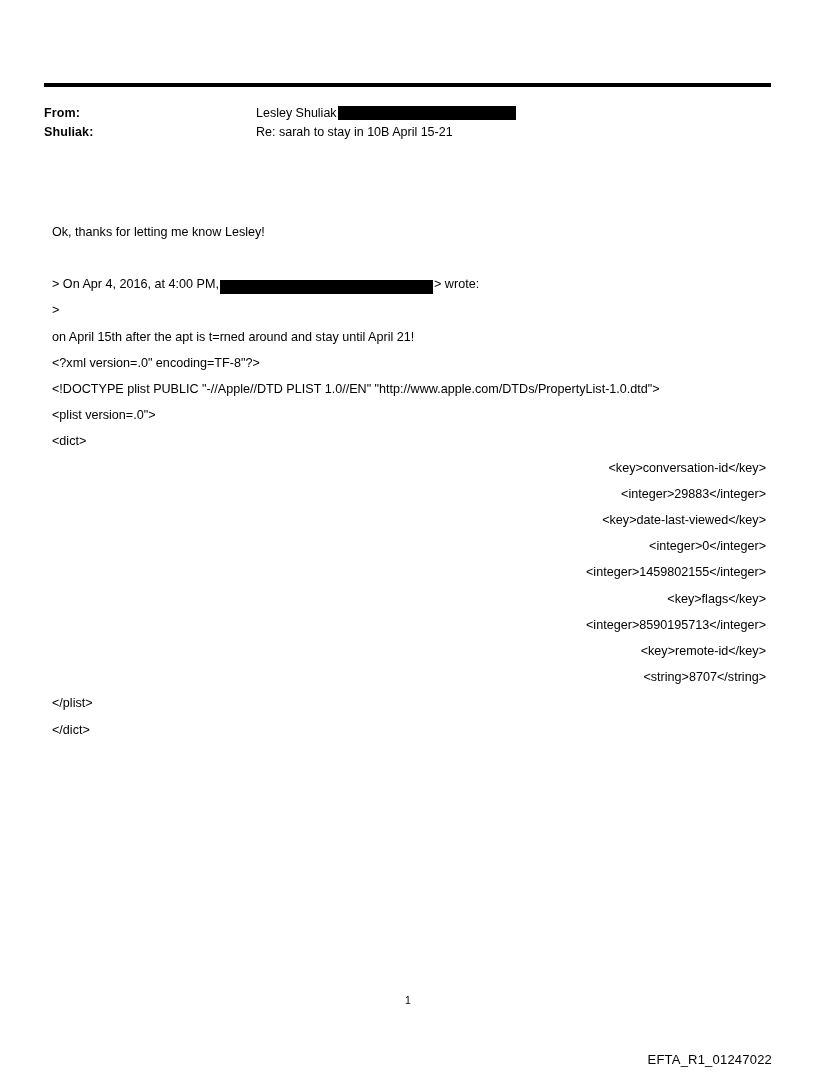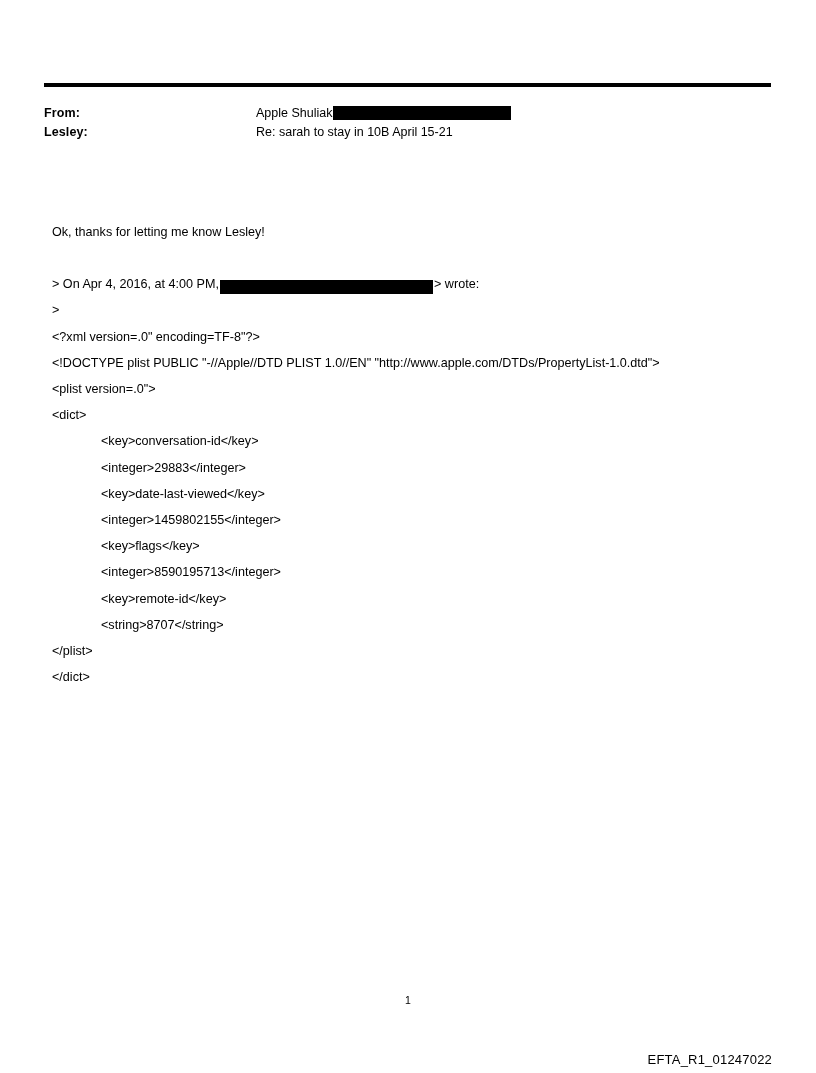--- a/index.html
+++ b/index.html
@@ -71,21 +71,21 @@
     top: 215px;
     width: 730px;
     font-size: 12.6px;
     line-height: 18.2px;
   }
   .para { margin: 8px; }
   .spacer { height: 18px; }
   .quote-line { white-space: pre-wrap; }
   .wrapline { }
   .xml-line { white-space: pre; }
-  .indent1 { padding-left: 49px; }
+  .indent1 { padding-left: 49px; text-align: right; }
 
   .page-number {
     position: absolute;
     left: 0;
     top: 994px;
     width: 816px;
     text-align: center;
     font-size: 10.5px;
   }
   .bates {
@@ -101,51 +101,53 @@
 <body>
 
 <div class="page">
 
   <div class="top-rule"></div>
 
   <div class="headers">
 
     <div class="hdr-row">
       <span class="hdr-label">From:</span>
-      <span class="hdr-value"><span>Apple Shuliak</span><span class="redaction redact-from"></span></span>
+      <span class="hdr-value"><span>Lesley Shuliak</span><span class="redaction redact-from"></span></span>
     </div>
 
 
 
     <div class="hdr-row">
-      <span class="hdr-label">Lesley:</span>
+      <span class="hdr-label">Shuliak:</span>
       <span class="hdr-value">Re: sarah to stay in 10B April 15-21</span>
     </div>
 
   </div>
 
   <div class="body-block">
 
     <p class="para">Ok, thanks for letting me know Lesley!</p>
 
     <div class="spacer"></div>
 
     <p class="para"><span>&gt; On Apr 4, 2016, at 4:00 PM,</span><span class="redaction redact-inline"></span><span>&gt; wrote:</span></p>
 
     <p class="para quote-line">&gt;</p>
 
+    <p class="para wrapline">on April 15th after the apt is t=rned around and stay until April 21!</p>
 
     <p class="para xml-line">&lt;?xml version=.0" encoding=TF-8"?&gt;</p>
     <p class="para xml-line">&lt;!DOCTYPE plist PUBLIC "-//Apple//DTD PLIST 1.0//EN" "http://www.apple.com/DTDs/PropertyList-1.0.dtd"&gt;</p>
     <p class="para xml-line">&lt;plist version=.0"&gt;</p>
     <p class="para xml-line">&lt;dict&gt;</p>
 
     <p class="para xml-line indent1">&lt;key&gt;conversation-id&lt;/key&gt;</p>
     <p class="para xml-line indent1">&lt;integer&gt;29883&lt;/integer&gt;</p>
     <p class="para xml-line indent1">&lt;key&gt;date-last-viewed&lt;/key&gt;</p>
+    <p class="para xml-line indent1">&lt;integer&gt;0&lt;/integer&gt;</p>
     <p class="para xml-line indent1">&lt;integer&gt;1459802155&lt;/integer&gt;</p>
     <p class="para xml-line indent1">&lt;key&gt;flags&lt;/key&gt;</p>
     <p class="para xml-line indent1">&lt;integer&gt;8590195713&lt;/integer&gt;</p>
     <p class="para xml-line indent1">&lt;key&gt;remote-id&lt;/key&gt;</p>
     <p class="para xml-line indent1">&lt;string&gt;8707&lt;/string&gt;</p>
 
     <p class="para xml-line">&lt;/plist&gt;</p>
     <p class="para xml-line">&lt;/dict&gt;</p>
 
   </div>

